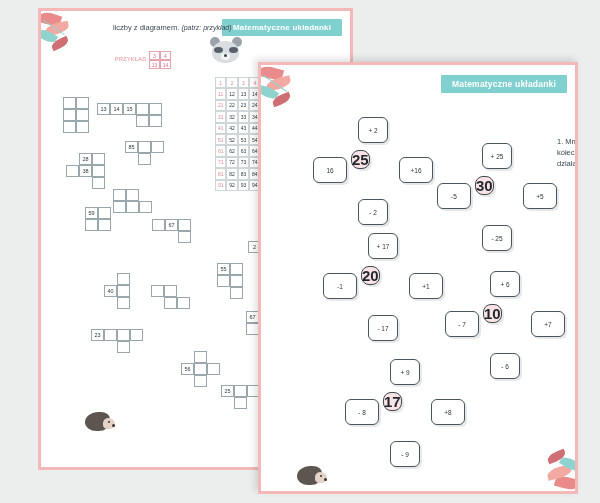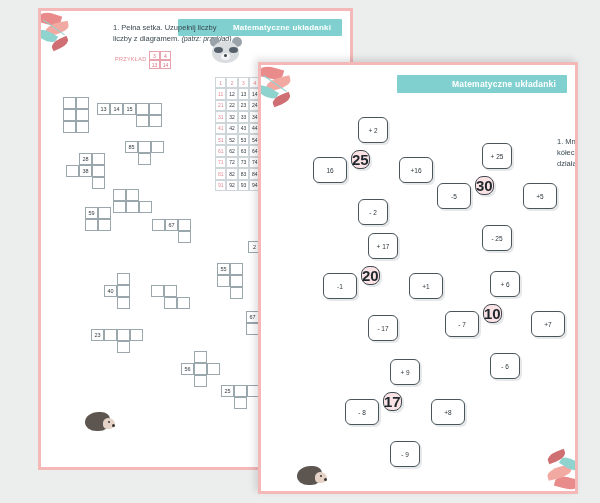--- a/index.html
+++ b/index.html
@@ -45,21 +45,20 @@
     position: absolute;
     background: #7fd0cf;
     color: #ffffff;
     font-size: 8.5px;
     font-weight: bold;
     letter-spacing: 0.2px;
     display: flex;
     align-items: center;
     justify-content: center;
     border-radius: 1px;
-    padding-left: 44px;
   }
   #banner-back { right: 8px; top: 8px; width: 120px; height: 17px; font-size: 8px; }
   #banner-front { right: 8px; top: 10px; width: 126px; height: 18px; }
 
   
   .instr {
     position: absolute;
     color: #3b4a52;
     font-size: 7.5px;
     line-height: 1.45;
@@ -206,21 +205,20 @@
       <div class="leaf" style="left:2px; top:4px; width:22px; height:12px; background:#e98b8b; transform:rotate(18deg);"></div>
       <div class="leaf" style="left:8px; top:14px; width:24px; height:11px; background:#f2a9a2; transform:rotate(-12deg);"></div>
       <div class="leaf" style="left:0px; top:22px; width:20px; height:10px; background:#8fd3cf; transform:rotate(30deg);"></div>
       <div class="leaf" style="left:14px; top:30px; width:18px; height:9px; background:#cf6f74; transform:rotate(-24deg);"></div>
       <div class="stem" style="left:4px; top:18px; width:26px; height:1px; transform:rotate(35deg);"></div>
     </div>
 
     <div class="banner" id="banner-back">Matematyczne układanki</div>
 
     <div class="instr" id="instr-back">
-      <div>1. Pełna setka. Uzupełnij liczby</div>
       <div>
         <span>liczby z diagramem.</span>
         <i>(patrz: przykład)</i>
       </div>
     </div>
 
     <div class="raccoon" style="left:168px; top:24px;">
       <div class="ear l"></div>
         <div class="ear r"></div>
       <div class="head"></div>

